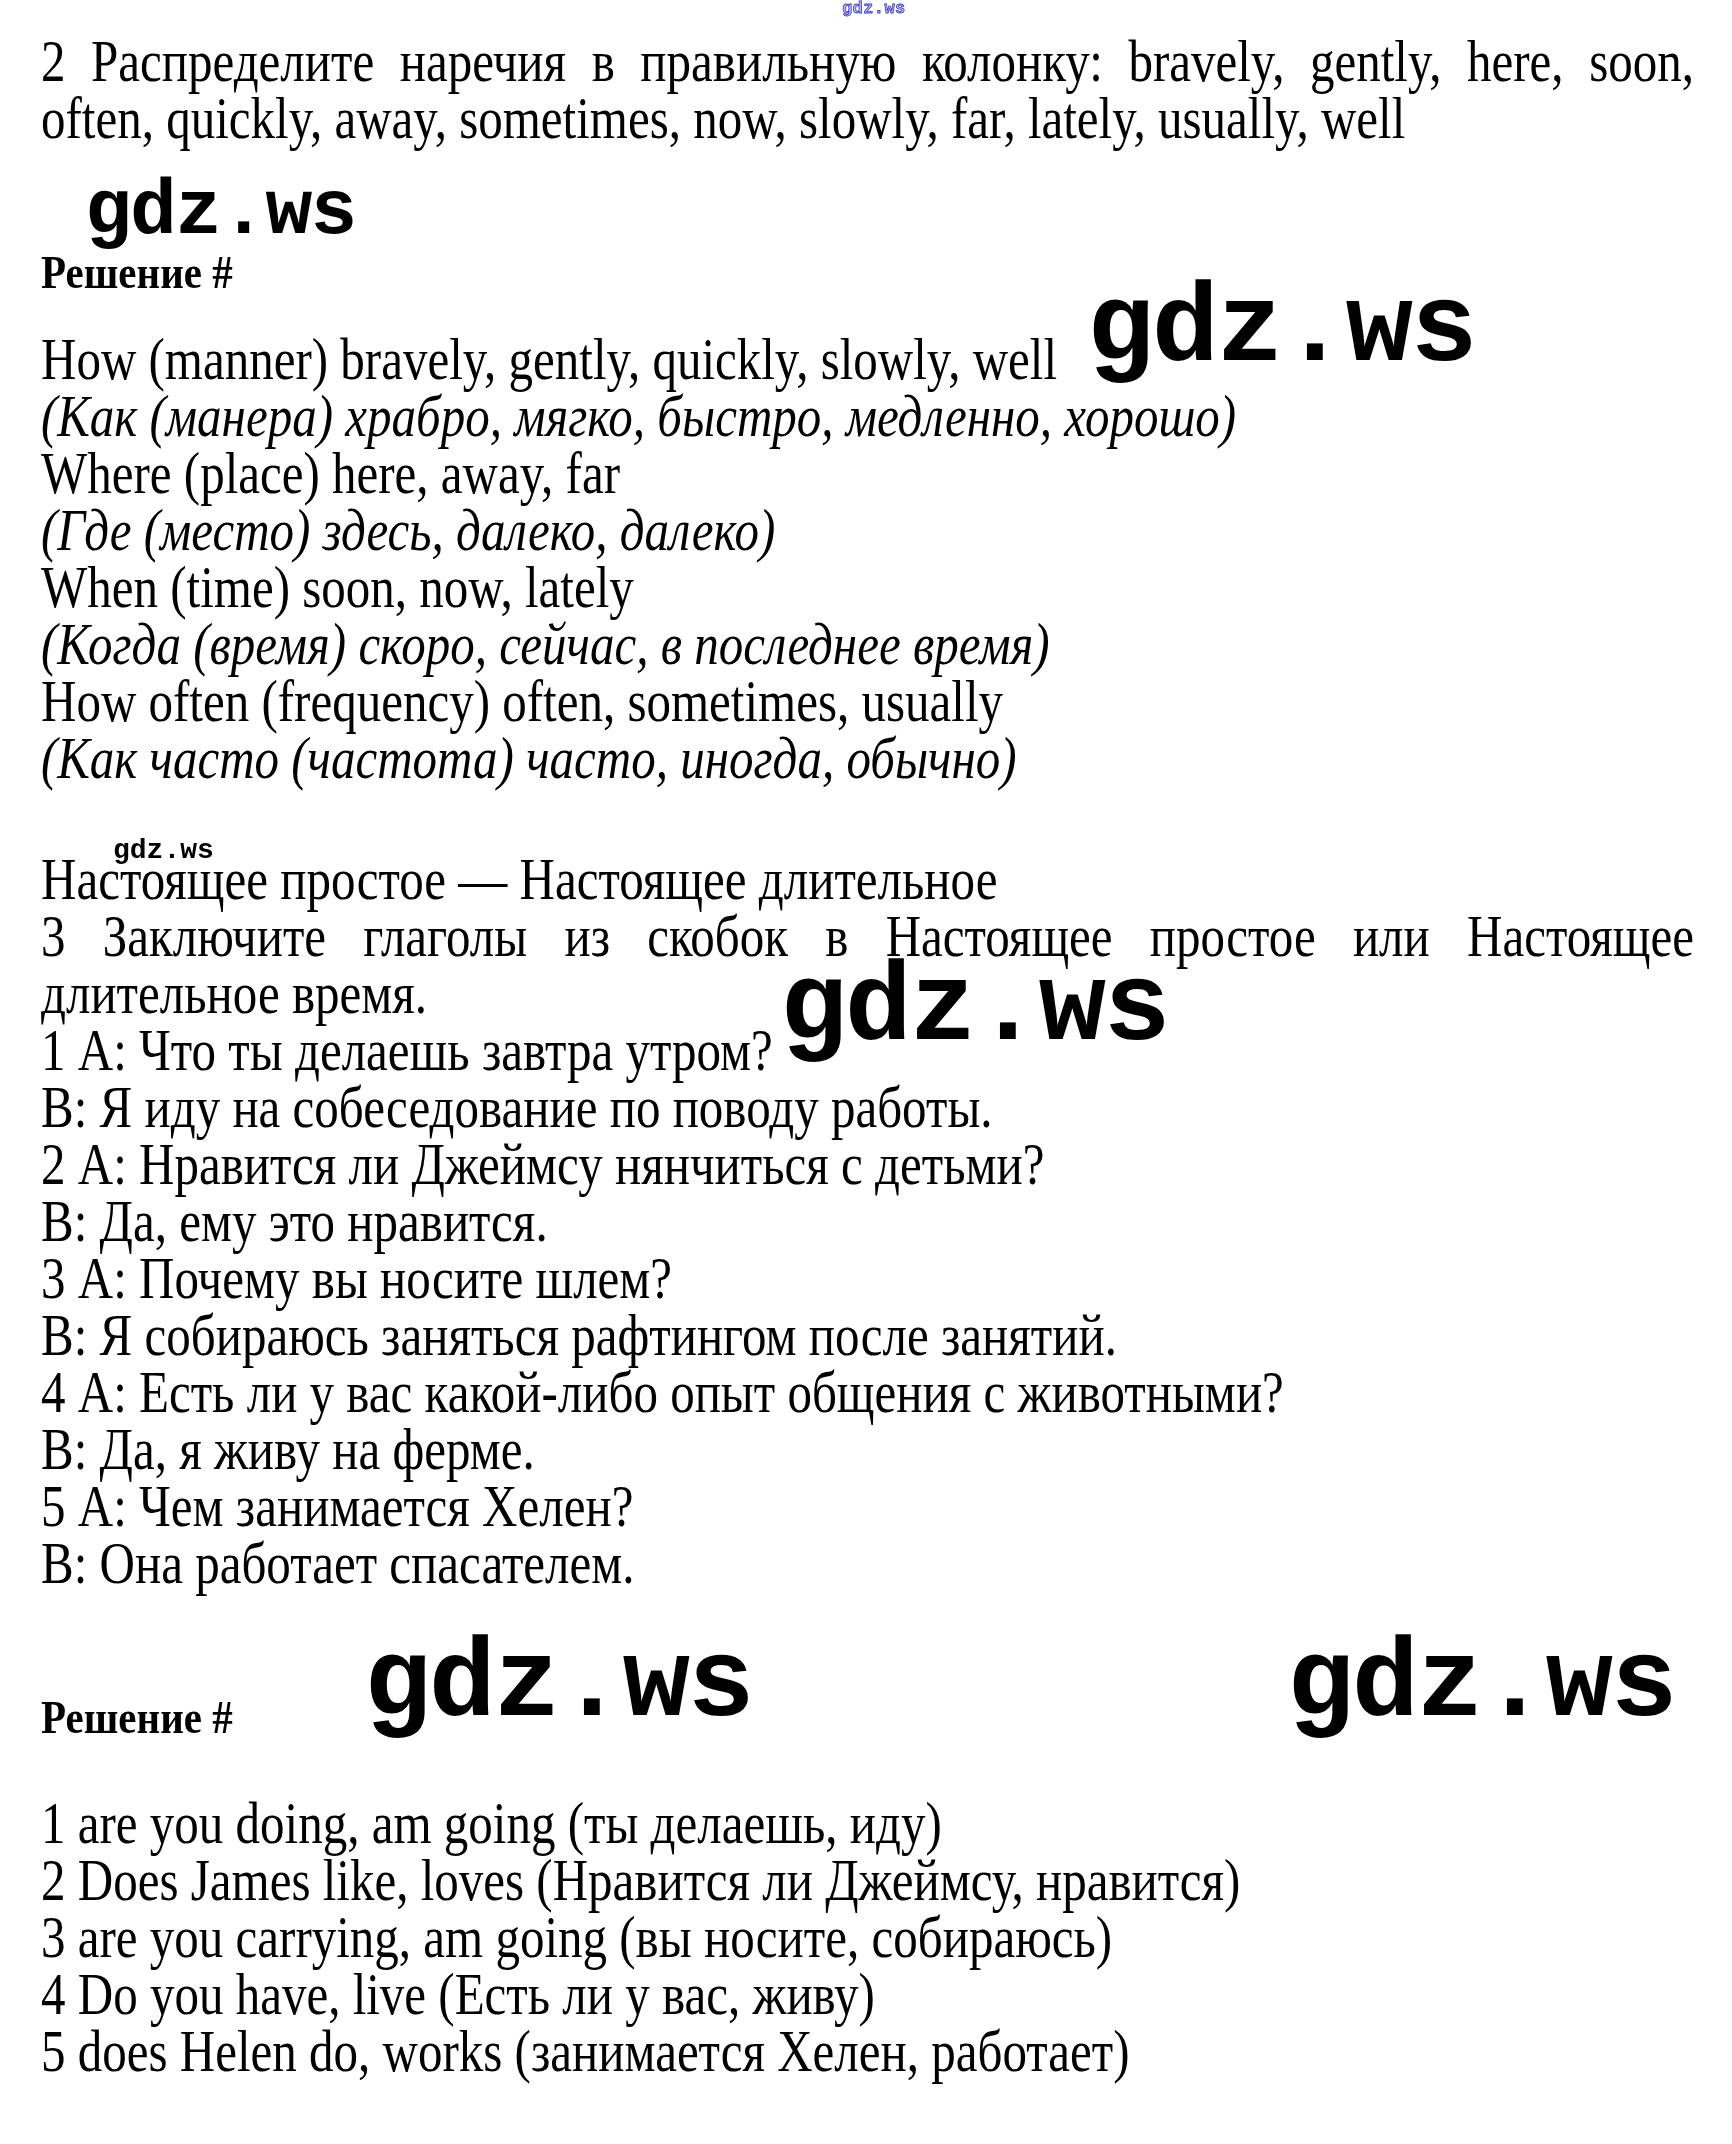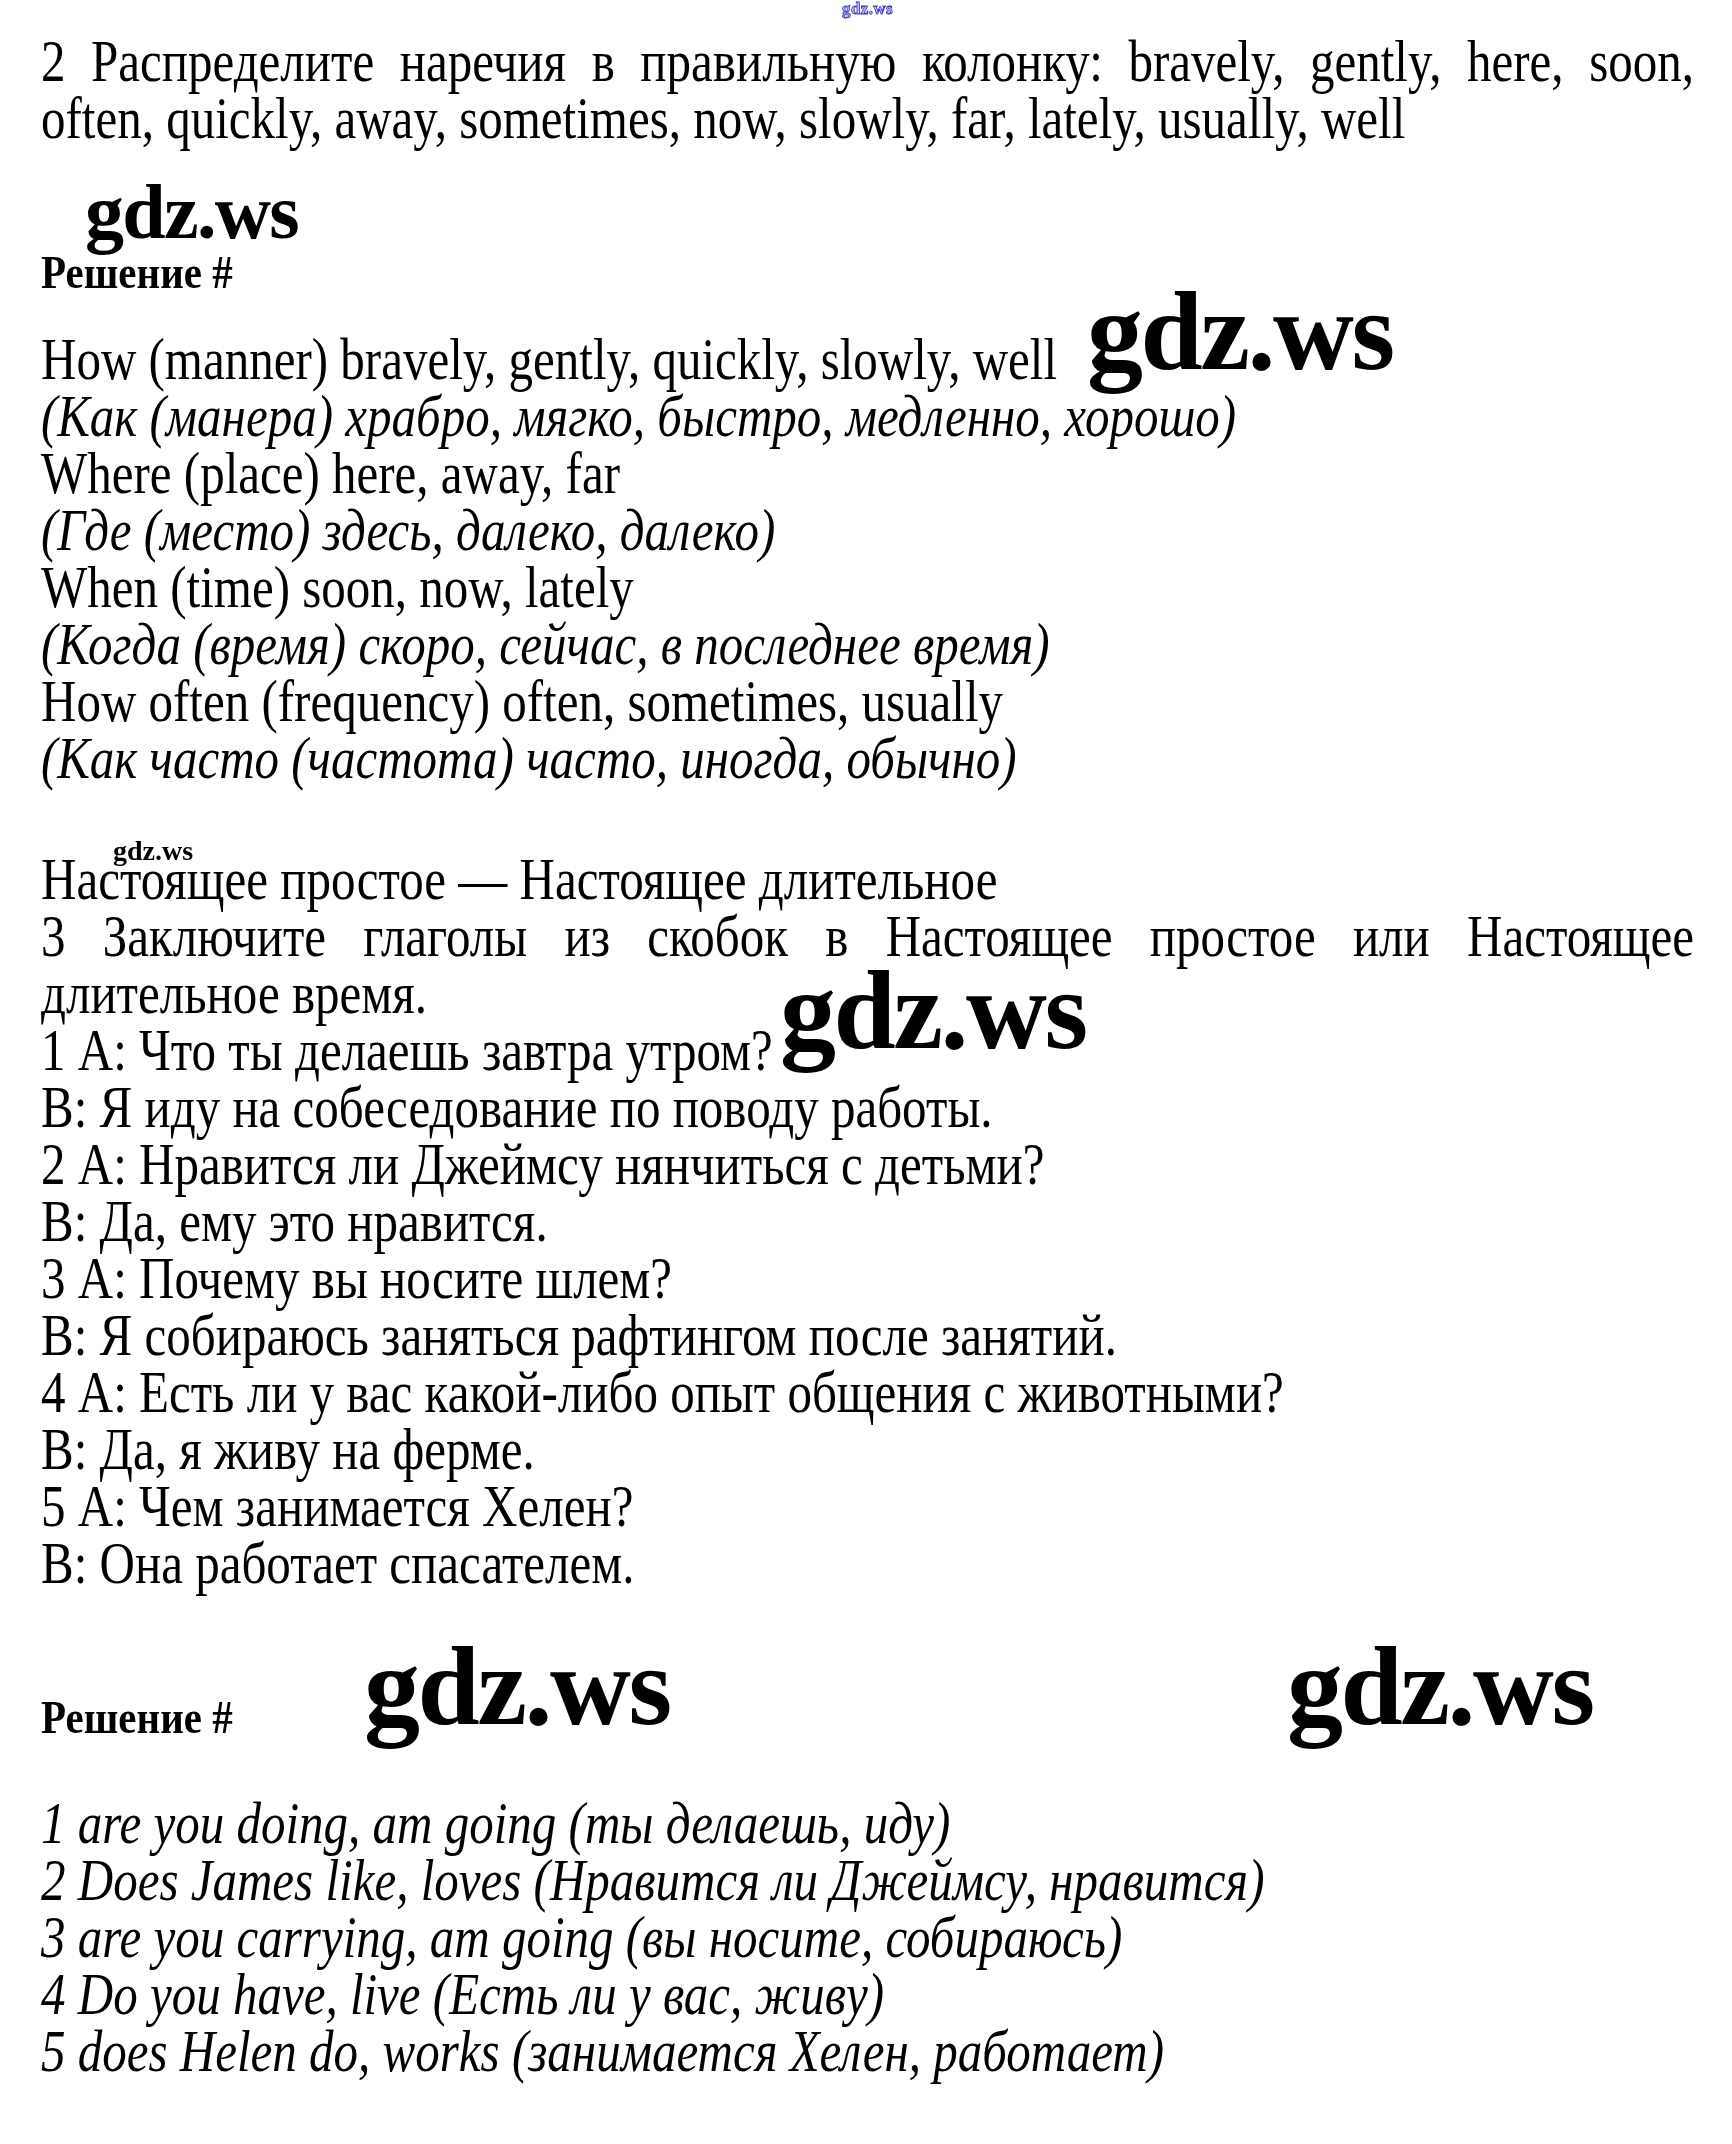--- a/index.html
+++ b/index.html
@@ -33,24 +33,24 @@
     line-height: 57px;
     transform: scaleY(1.15);
     transform-origin: 0 46px;
     white-space: nowrap;
   }
   .b-exercise2   { margin-top: 36px; }
   .b-sol1-head   { margin-top: 97px; }
   .b-sol1        { margin-top: 30px; }
   .b-section     { margin-top: 64px; }
   .b-sol2-head   { margin-top: 97px; }
-  .b-answers     { margin-top: 49px; font-style: italic; }
+  .b-answers     { margin-top: 49px; }
   .wm {
     position: absolute;
-    font-family: Liberation Serif, serif;
+    font-family: Liberation Mono, monospace;
     font-weight: bold;
     color: #000000;
     line-height: 1;
     white-space: nowrap;
   }
   .wm-left  { left: 85px;  top: 173px;  font-size: 78px;  letter-spacing: -1.7px; }
   .wm-r1    { left: 1087px; top: 275px;  font-size: 112px; letter-spacing: -2.5px; }
   .wm-mid   { left: 780px;  top: 954px; font-size: 112px; letter-spacing: -2.5px; }
   .wm-b1    { left: 364px;  top: 1630px; font-size: 112px; letter-spacing: -2.5px; }
   .wm-b2    { left: 1287px; top: 1630px; font-size: 112px; letter-spacing: -2.5px; }

